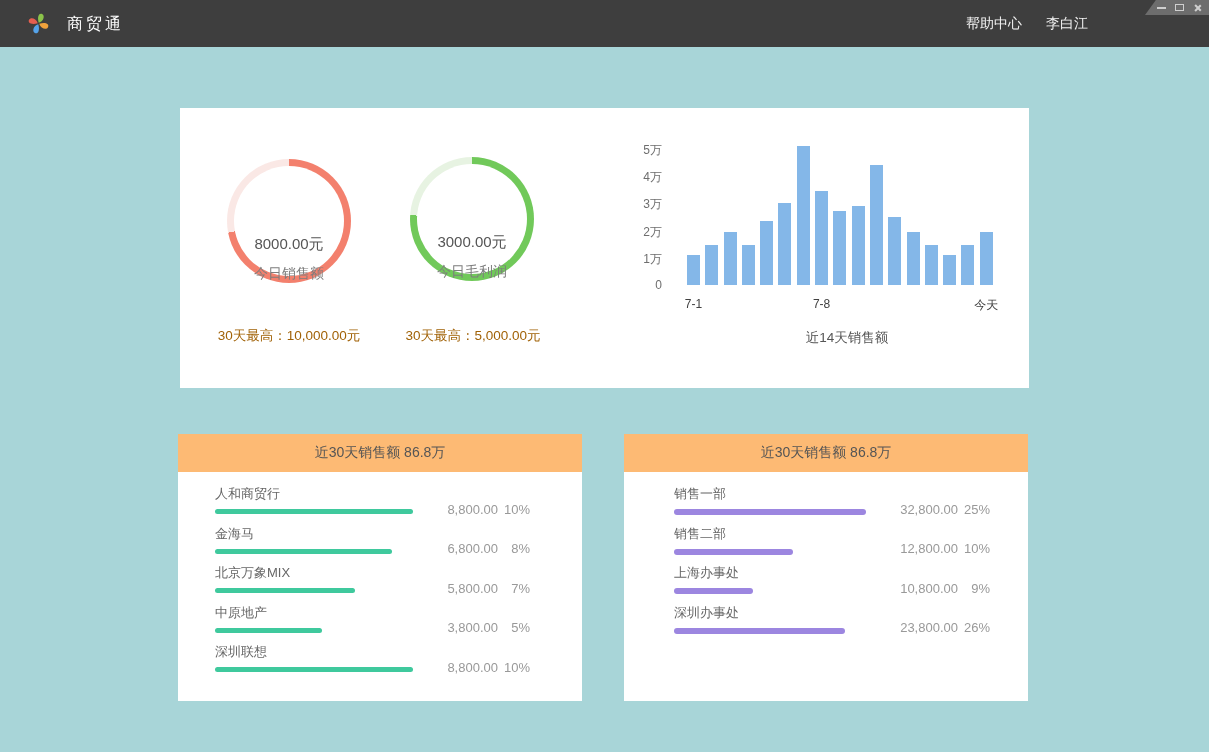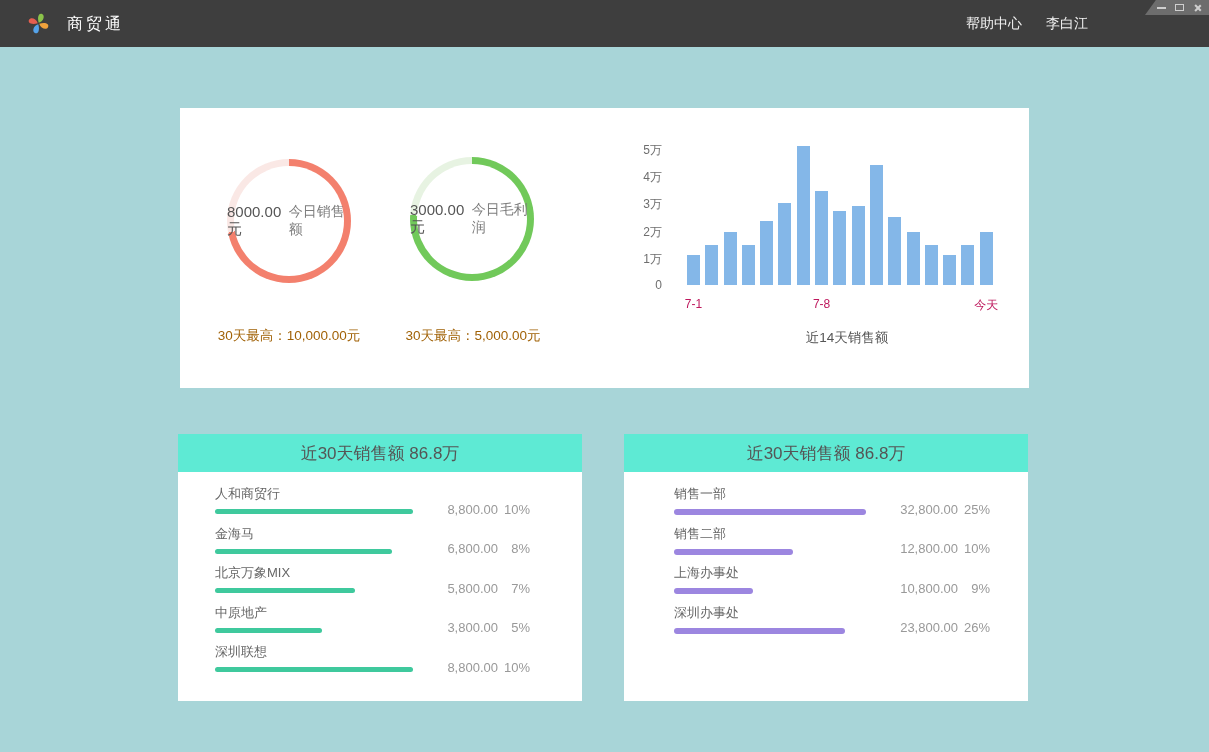--- a/index.html
+++ b/index.html
@@ -34,38 +34,38 @@
 
   
   .card { position:absolute; background:#ffffff; }
   #overview-card { left:180px; top:108px; width:849px; height:280px; }
 
   
   .ring { position:absolute; width:124px; height:124px; border-radius:50%; }
   .ring::after { content:""; position:absolute; inset:7px; background:#fff; border-radius:50%; }
   #ring-0 { left:47px; top:51px; }
   #ring-1 { left:230px; top:49px; }
-  .ring-text { position:absolute; inset:0; z-index:1; display:flex; flex-direction:row; align-items:center; justify-content:center; }
+  .ring-text { position:absolute; inset:0; z-index:1; display:flex; flex-direction:column; align-items:center; justify-content:flex-end; gap:11px; }
   .ring-value { font-size:15px; color:#555555; }
   .ring-label { font-size:14px; color:#7d7d7d; }
   .ring-footer { position:absolute; width:240px; text-align:center; font-size:13.5px; color:#a16207; top:219px; }
   #ring-footer-0 { left:-11px; }
   #ring-footer-1 { left:173px; }
 
   
   #bar-plot { position:absolute; left:507px; bottom:103px; width:306px; height:145px; display:flex; align-items:flex-end; gap:5.3px; }
   .bar { width:13px; flex:none; }
   .ytick { position:absolute; font-size:12px; color:#6e6e6e; right:367px; text-align:right; }
-  .xtick { position:absolute; top:189px; font-size:12px; color:#be185d; transform:translateX(-50%); white-space:nowrap; }
+  .xtick { position:absolute; top:189px; font-size:12px; color:#404040; transform:translateX(-50%); white-space:nowrap; }
   .chart-caption { position:absolute; left:514px; top:221px; width:306px; text-align:center; font-size:13.5px; color:#555555; }
 
   
   #rank-card-0 { left:178px; top:434px; width:404px; height:267px; }
   #rank-card-1 { left:624px; top:434px; width:404px; height:267px; }
-  .rank-header { height:38px; background:#5eead4; display:flex; align-items:center; justify-content:center; font-size:17px; color:#555555; }
+  .rank-header { height:38px; background:#fdba74; display:flex; align-items:center; justify-content:center; font-size:14px; color:#555555; }
   .rank-rows { padding-top:14px; }
   .rank-row { position:relative; height:39.5px; }
   #rank-card-0 .rank-row { padding:0 52px 0 37px; }
   #rank-card-1 .rank-row { padding:0 38px 0 50px; }
   .row-label { font-size:13px; color:#666666; line-height:16px; }
   .row-bar { height:5px; border-radius:3px; margin-top:7px; }
   #rank-card-1 .row-bar { height:6px; }
   .row-values { position:absolute; bottom:9px; display:flex; font-size:13px; color:#999999; }
   #rank-card-0 .row-values { right:52px; }
   #rank-card-1 .row-values { right:38px; }

